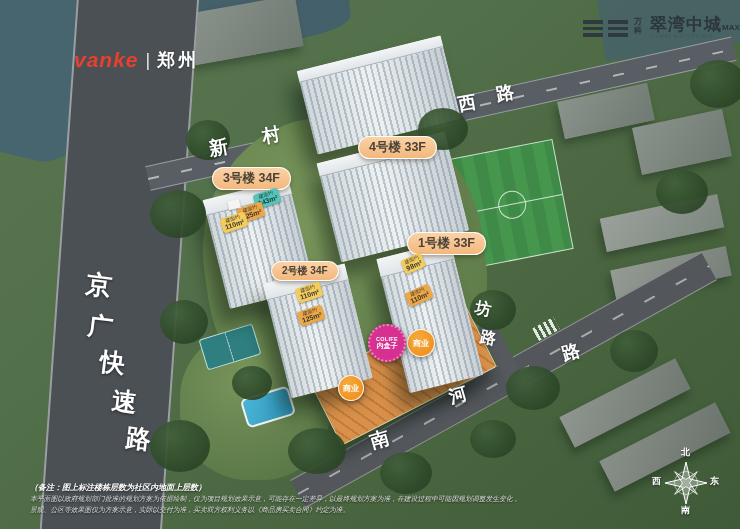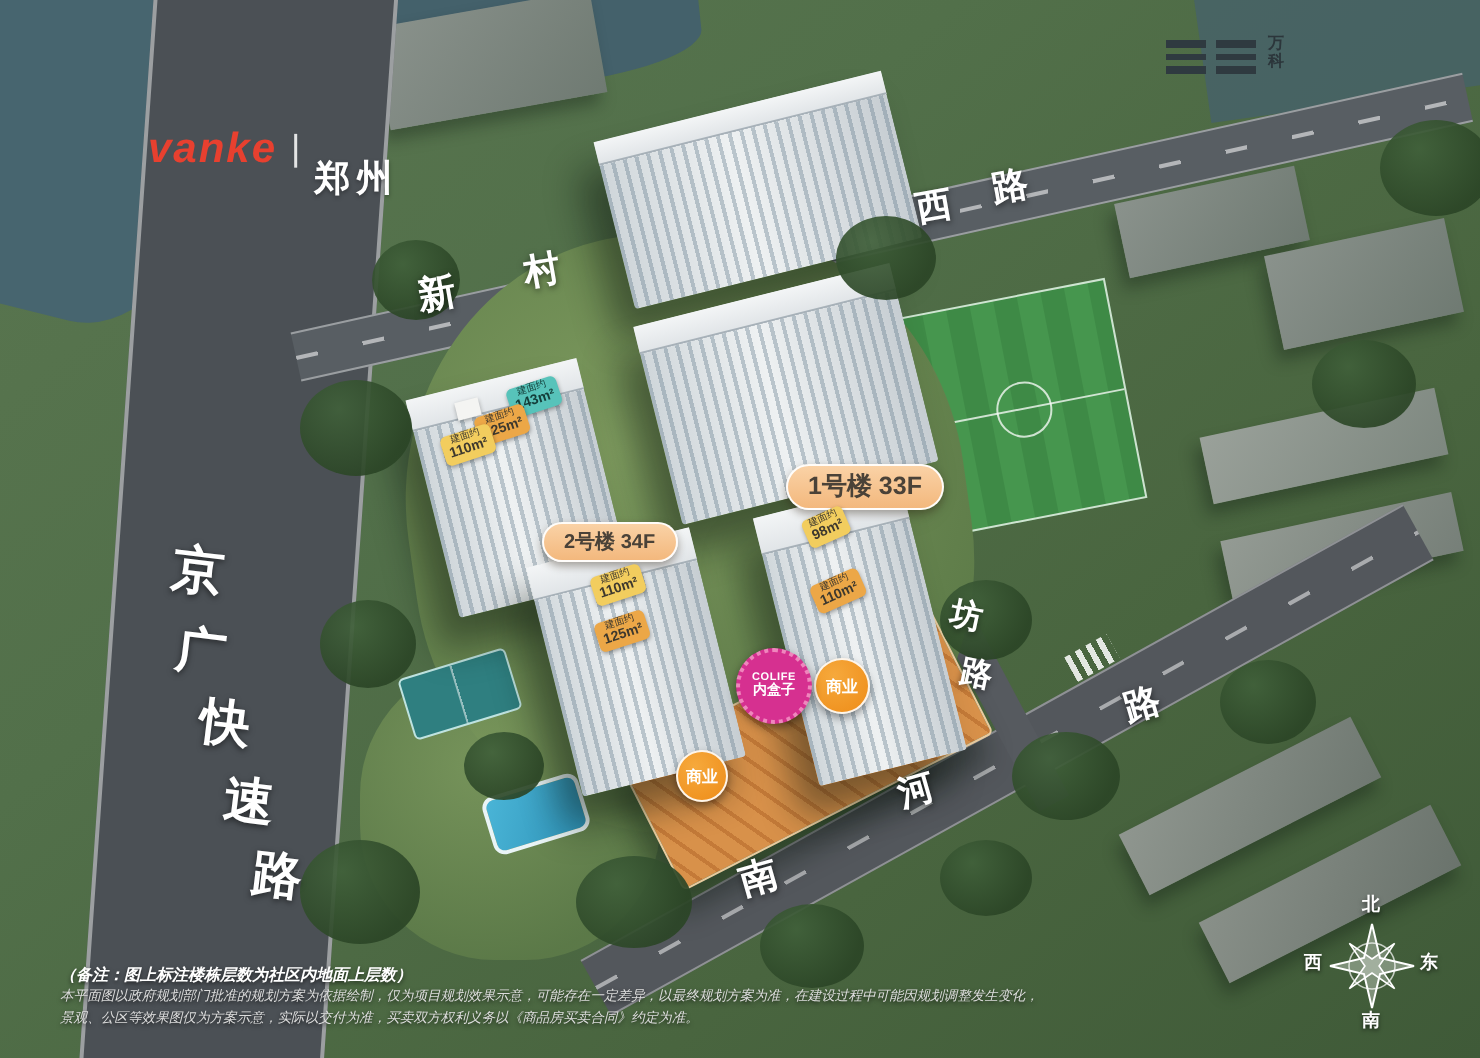--- a/index.html
+++ b/index.html
@@ -84,21 +84,21 @@
     background:#d63090;border:2px dotted #ef86bd;color:#fff;display:flex;flex-direction:column;
     align-items:center;justify-content:center;font-weight:700;box-shadow:0 2px 5px rgba(0,0,0,.45);line-height:1.1;}
   .colife .c1{font-size:5.5px;letter-spacing:.3px;}
   .colife .c2{font-size:7px;}
   .mini-sign{position:absolute;left:228px;top:200px;width:12px;height:9px;background:#f4f4f2;transform:rotate(-14deg);
     z-index:6;box-shadow:0 1px 2px rgba(0,0,0,.3);}
   
   .brand-left{position:absolute;left:74px;top:48px;z-index:8;display:flex;align-items:center;}
   .brand-left .vk{color:#e8402f;font-weight:800;font-size:21px;letter-spacing:1px;font-style:italic;}
   .brand-left .dv{color:rgba(255,255,255,.85);font-size:18px;margin:0 7px;font-weight:300;}
-  .brand-left .ct{color:#fff;font-size:18px;letter-spacing:3px;font-weight:600;text-shadow:0 1px 2px rgba(0,0,0,.35);margin-top:29px;}
+  .brand-left .ct{color:#fff;font-size:18px;letter-spacing:3px;font-weight:600;text-shadow:0 1px 2px rgba(0,0,0,.35);}
   .brand-right{position:absolute;left:583px;top:16px;z-index:8;display:flex;align-items:flex-start;gap:6px;color:#2c363b;}
   .bars{display:grid;grid-template-columns:20px 20px;gap:3px 5px;margin-top:4px;}
   .bars i{display:block;height:3.5px;background:#2f3a40;}
   .wk{width:10px;font-size:8px;line-height:1.1;font-weight:700;word-break:break-all;margin-top:2px;}
   .proj{line-height:1;}
   .proj .nm{font-size:17px;font-weight:800;letter-spacing:1px;}
   .proj .mx{font-size:8px;font-weight:800;vertical-align:baseline;}
   .proj .tg{display:block;font-size:4.5px;color:#46535a;letter-spacing:.6px;margin-top:2px;}
   
   .compass{position:absolute;left:648px;top:444px;width:76px;height:78px;z-index:8;color:#fff;}
@@ -175,24 +175,30 @@
   <div class="brand-right">
     <span class="bars">
         <i></i>
         <i></i>
         <i></i>
         <i></i>
         <i></i>
         <i></i>
       </span>
     <span class="wk">万科</span>
-  </div>
-
+    <span class="proj">
+      <span class="nm">翠湾中城</span><span class="mx">MAX</span>
+      <span class="tg">CUIWAN MIDTOWN MAX</span>
+    </span>
+  </div>
+
+  <div class="pill" style="left:358px;top:136px;font-size:12.5px;">4号楼 33F</div>
+  <div class="pill" style="left:212px;top:167px;font-size:12.5px;">3号楼 34F</div>
   <div class="pill" style="left:271px;top:261px;font-size:10px;">2号楼 34F</div>
-  <div class="pill" style="left:393px;top:232px;font-size:12.5px;">1号楼 33F</div>
+  <div class="pill" style="left:407px;top:232px;font-size:12.5px;">1号楼 33F</div>
 
   <span class="rc" style="left:209px;top:138px;font-size:19px;transform:rotate(-10deg);">新</span>
   <span class="rc" style="left:262px;top:126px;font-size:18px;transform:rotate(-10deg);">村</span>
   <span class="rc" style="left:458px;top:94px;font-size:18px;transform:rotate(-10deg);">西</span>
   <span class="rc" style="left:496px;top:84px;font-size:18px;transform:rotate(-10deg);">路</span>
 
   <span class="rc" style="left:86px;top:272px;font-size:26px;transform:rotate(7deg);">京</span>
   <span class="rc" style="left:88px;top:314px;font-size:25px;transform:rotate(7deg);">广</span>
   <span class="rc" style="left:100px;top:350px;font-size:25px;transform:rotate(7deg);">快</span>
   <span class="rc" style="left:112px;top:389px;font-size:25px;transform:rotate(7deg);">速</span>

